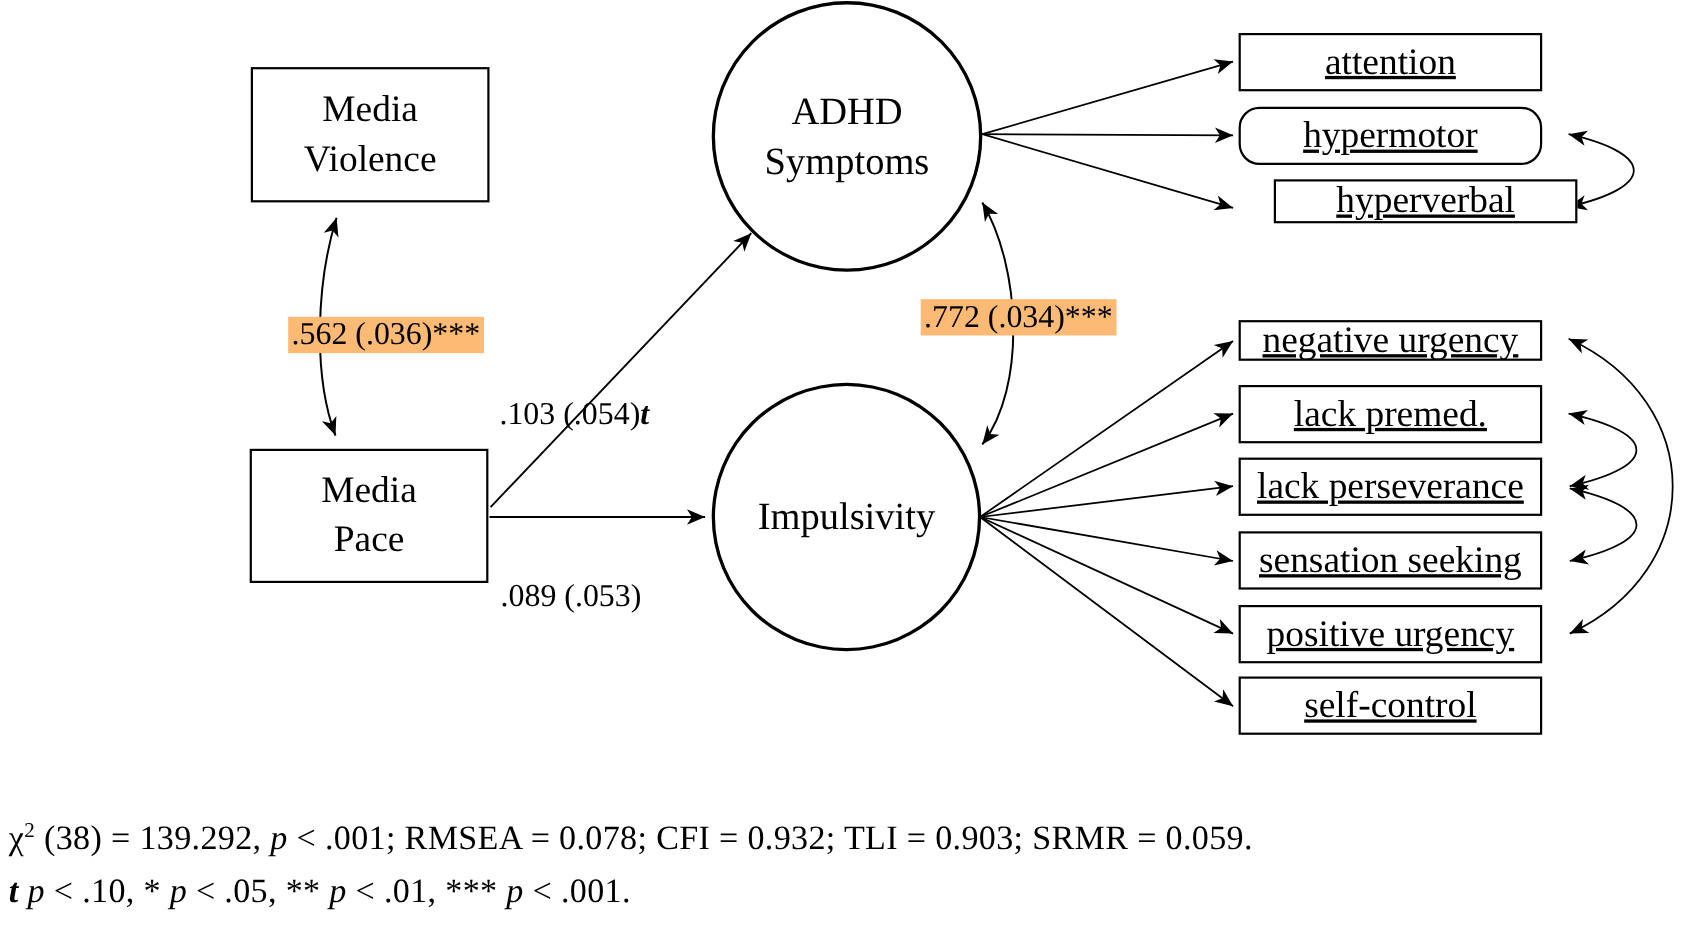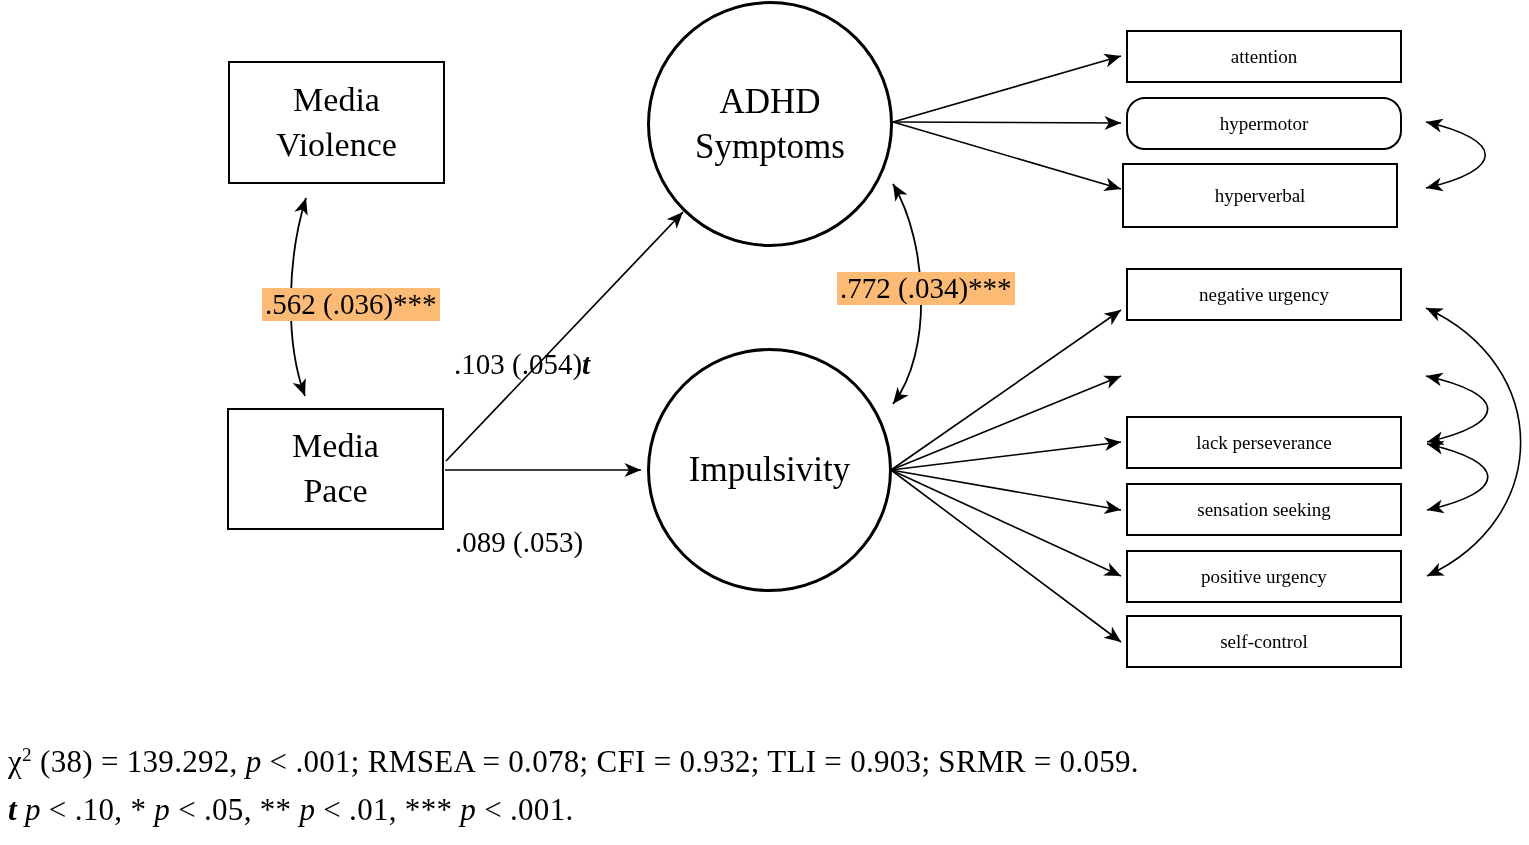--- a/index.html
+++ b/index.html
@@ -12,21 +12,21 @@
   .arrow-layer { position:absolute; left:0; top:0; z-index:1; }
   .node {
     position:absolute; box-sizing:border-box; background:#ffffff;
     display:flex; align-items:center; justify-content:center;
     text-align:center; white-space:pre-line; z-index:2;
   }
   .rect  { border:2.5px solid #000; }
   .circle{ border:3px solid #000; border-radius:50%;text-align:center; }
   .exo   { font-size:34px; line-height:1.32; }
   .latent{ font-size:35px; line-height:1.3; }
-  .indicator { border:2.5px solid #000; font-size:19px; }
+  .indicator { border:2.5px solid #000; font-size:34px;text-decoration:underline; }
   .path-label {
     position:absolute; z-index:3; font-size:29px; white-space:nowrap;
   }
   .masked { background:#fdba74; padding:0 3px; }
   .footer-line {
     position:absolute; left:8px; z-index:3; font-size:31px;
     letter-spacing:0.3px; white-space:nowrap;
   }
   .seg-normal { font-style:normal; }
   .seg-italic { font-style:italic; }
@@ -74,29 +74,30 @@
 Violence</div>
   <div class="node rect exo" style="left:227px; top:408px; width:217px; height:122px;">Media
 Pace</div>
 
   <div class="node circle latent" style="left:647px; top:1px; width:246px; height:246px;">ADHD
 Symptoms</div>
   <div class="node circle latent" style="left:647px; top:348px; width:245px; height:244px;">Impulsivity</div>
 
   <div class="node indicator" style="left:1126px; top:30px;  width:276px; height:53px;">attention</div>
   <div class="node indicator" style="left:1126px; top:97px;  width:276px; height:53px;border-radius:19px;">hypermotor</div>
-  <div class="node indicator" style="left:1122px; top:163px; width:276px; height:65px;">hyperverbal</div>
+  <div class="node indicator" style="left:1158px; top:163px; width:276px; height:40px;">hyperverbal</div>
 
-  <div class="node indicator" style="left:1126px; top:268px; width:276px; height:53px;">negative urgency</div>
+  <div class="node indicator" style="left:1126px; top:291px; width:276px; height:37px;">negative urgency</div>
+  <div class="node indicator" style="left:1126px; top:350px; width:276px; height:53px;">lack premed.</div>
   <div class="node indicator" style="left:1126px; top:416px; width:276px; height:53px;">lack perseverance</div>
   <div class="node indicator" style="left:1126px; top:483px; width:276px; height:53px;">sensation seeking</div>
   <div class="node indicator" style="left:1126px; top:550px; width:276px; height:53px;">positive urgency</div>
   <div class="node indicator" style="left:1126px; top:615px; width:276px; height:53px;">self-control</div>
 
   <div class="path-label masked" style="left:262px; top:288px;">.562 (.036)***</div>
-  <div class="path-label" style="left:454px; top:348px;"><span class="seg-normal">.103 (.054)</span><span class="seg-bold-italic">t</span></div>
+  <div class="path-label" style="left:454px; top:360px;"><span class="seg-normal">.103 (.054)</span><span class="seg-bold-italic">t</span></div>
   <div class="path-label" style="left:455px; top:486px;margin-top:40px;">.089 (.053)</div>
   <div class="path-label masked" style="left:837px; top:272px;">.772 (.034)***</div>
 
   <div class="footer-line" style="top:744px;"><span class="seg-normal">χ</span><span class="seg-sup">2</span><span class="seg-normal"> (38) = 139.292, </span><span class="seg-italic">p</span><span class="seg-normal"> &lt; .001; RMSEA = 0.078; CFI = 0.932; TLI = 0.903; SRMR = 0.059.</span></div>
   <div class="footer-line" style="top:792px;"><span class="seg-bold-italic">t</span><span class="seg-normal"> </span><span class="seg-italic">p</span><span class="seg-normal"> &lt; .10, * </span><span class="seg-italic">p</span><span class="seg-normal"> &lt; .05, ** </span><span class="seg-italic">p</span><span class="seg-normal"> &lt; .01, *** </span><span class="seg-italic">p</span><span class="seg-normal"> &lt; .001.</span></div>
 
 </div>
 
 </body></html>

